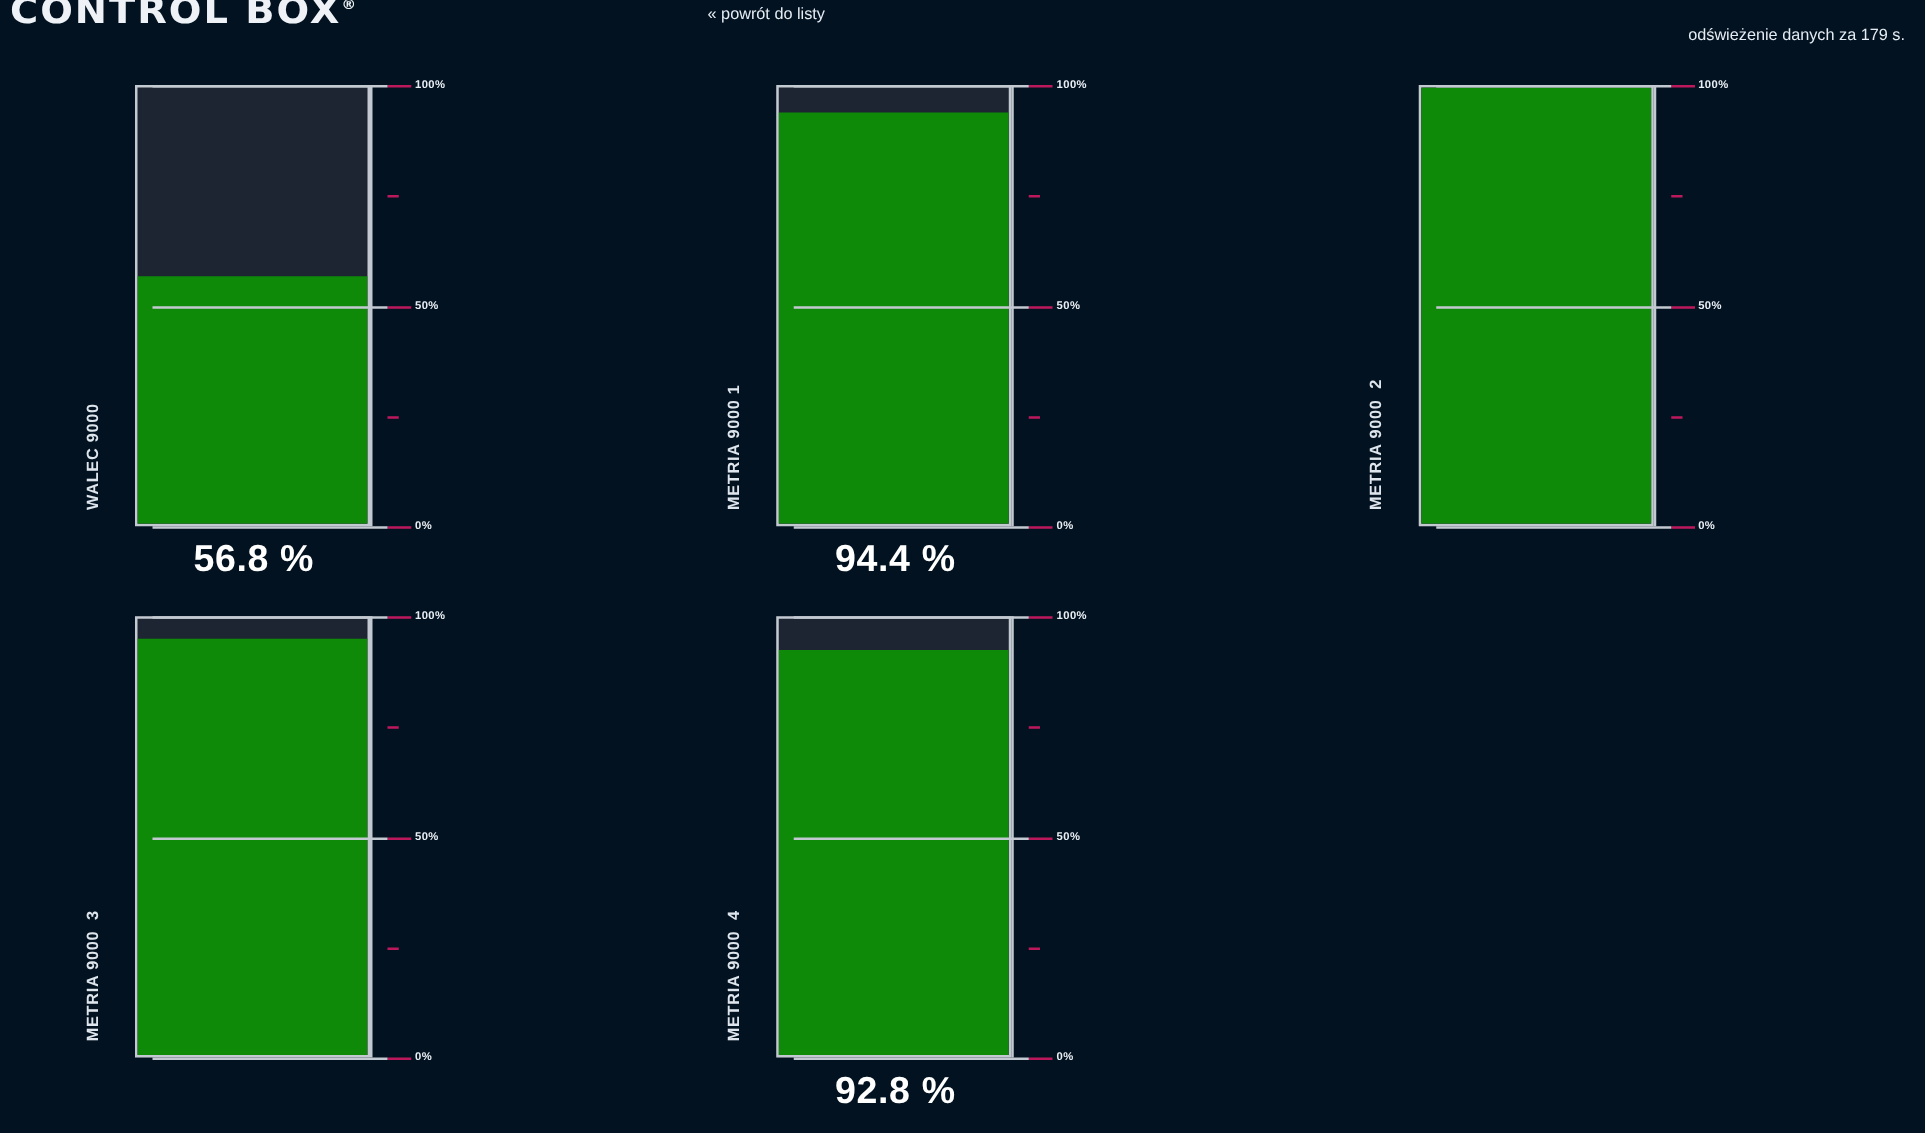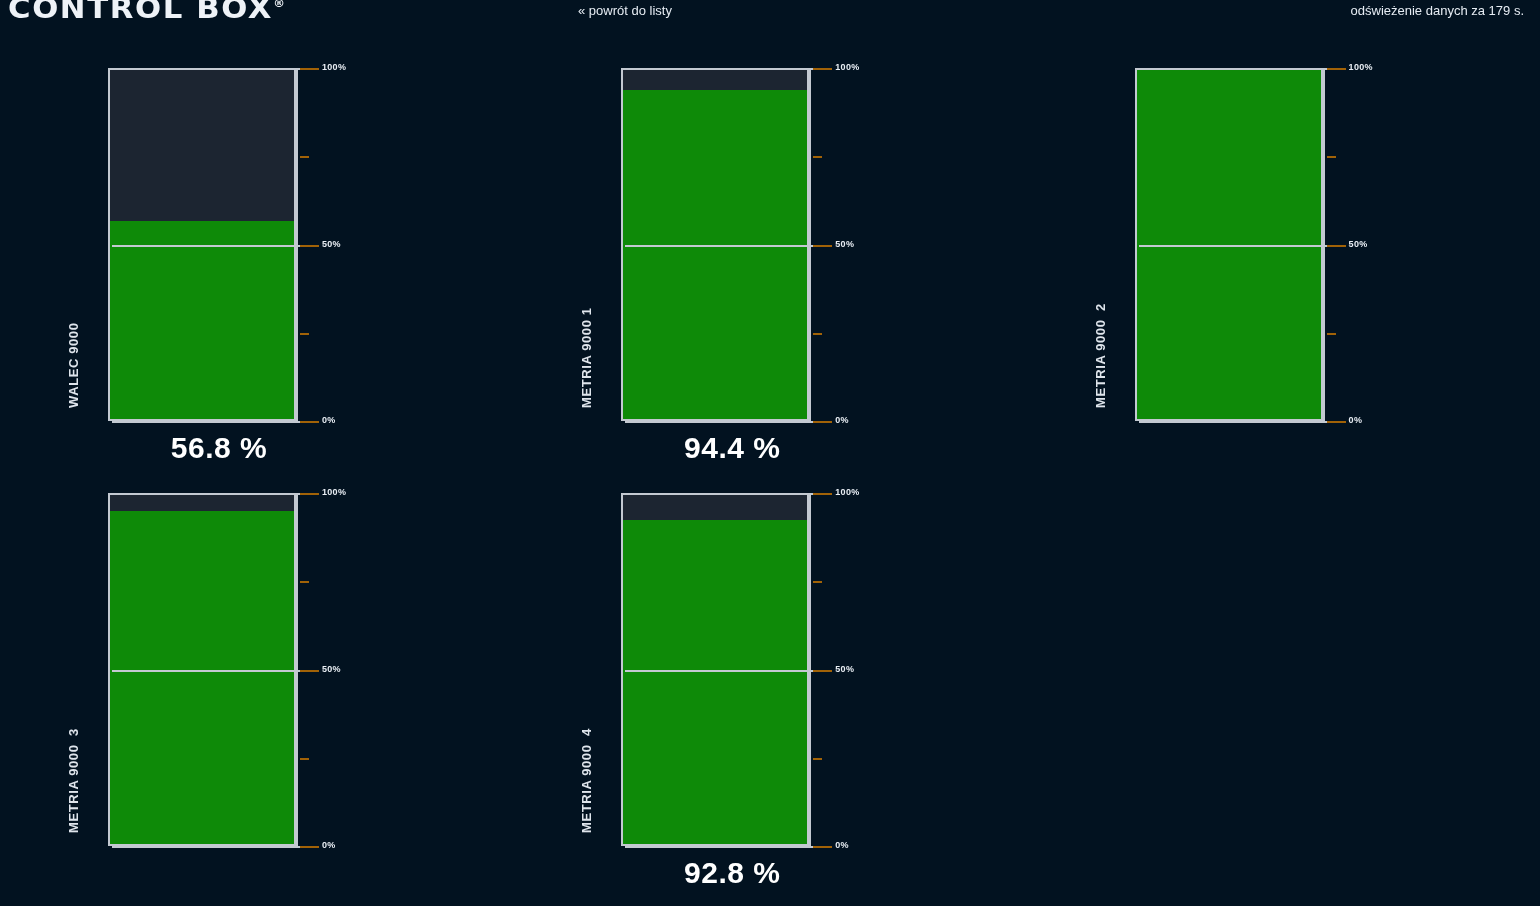--- a/index.html
+++ b/index.html
@@ -45,26 +45,25 @@
   #back-link {
     position: absolute;
     left: 0;
     top: 3px;
     width: 1226px;
     text-align: center;
     font-size: 13px;
     color: #e6ecf3;
     text-decoration: none;
     cursor: pointer;
-    padding-left: 12px;
   }
   #refresh-info {
     position: absolute;
     right: 16px;
-    top: 3px;
+    top: 20px;
     font-size: 13px;
     color: #e6ecf3;
     white-space: nowrap;
   }
 
   
   #gauge-grid {
     position: absolute;
     left: 0;
     top: 48px;
@@ -119,23 +118,23 @@
   .gauge-axis {
     position: absolute;
     left: 296px;
     top: 20px;
     width: 2px;
     height: 353px;
     background: #c3c9d1;
   }
   .tick {
     position: absolute;
-    left: 4px;
+    left: 14px;
     height: 2px;
-    background: #a16207;
+    background: #be185d;
   }
   .tick.major { width: 19px; }
   .tick.minor { width: 9px; }
   .tick-label {
     position: absolute;
     left: 22px;
     top: -6px;
     font-size: 9px;
     font-weight: bold;
     letter-spacing: 0.3px;
@@ -146,21 +145,21 @@
   .axis-extend {
     position: absolute;
     height: 2px;
     background: #c3c9d1;
     left: -188px;
     width: 188px;
   }
 
   .gauge-value {
     position: absolute;
-    left: 124px;
+    left: 108px;
     top: 383px;
     width: 190px;
     text-align: center;
     font-size: 30px;
     font-weight: bold;
     color: #ffffff;
     letter-spacing: 0.5px;
     white-space: nowrap;
   }
 </style>

